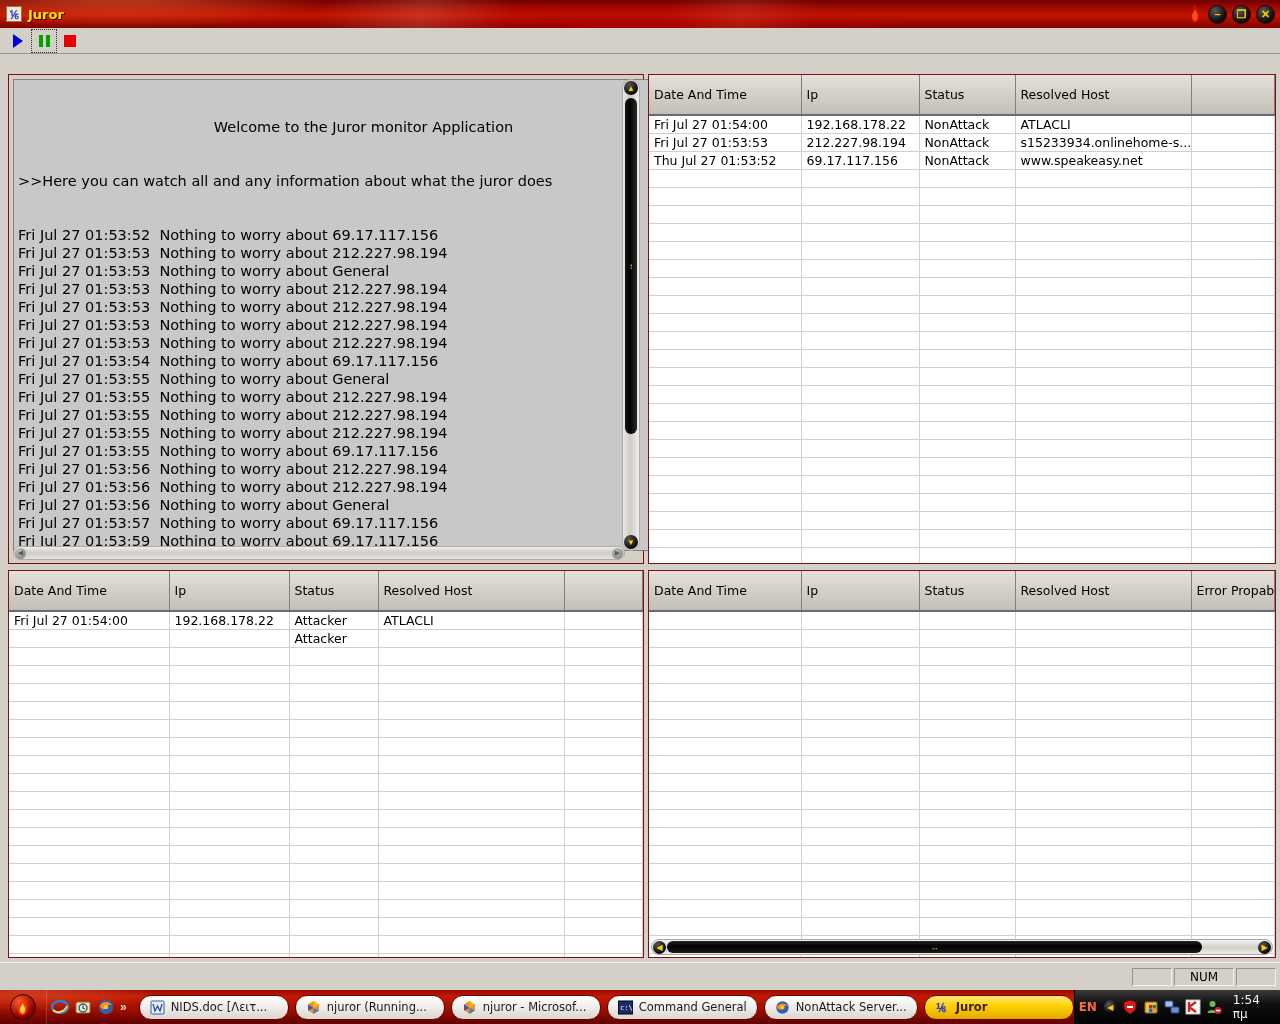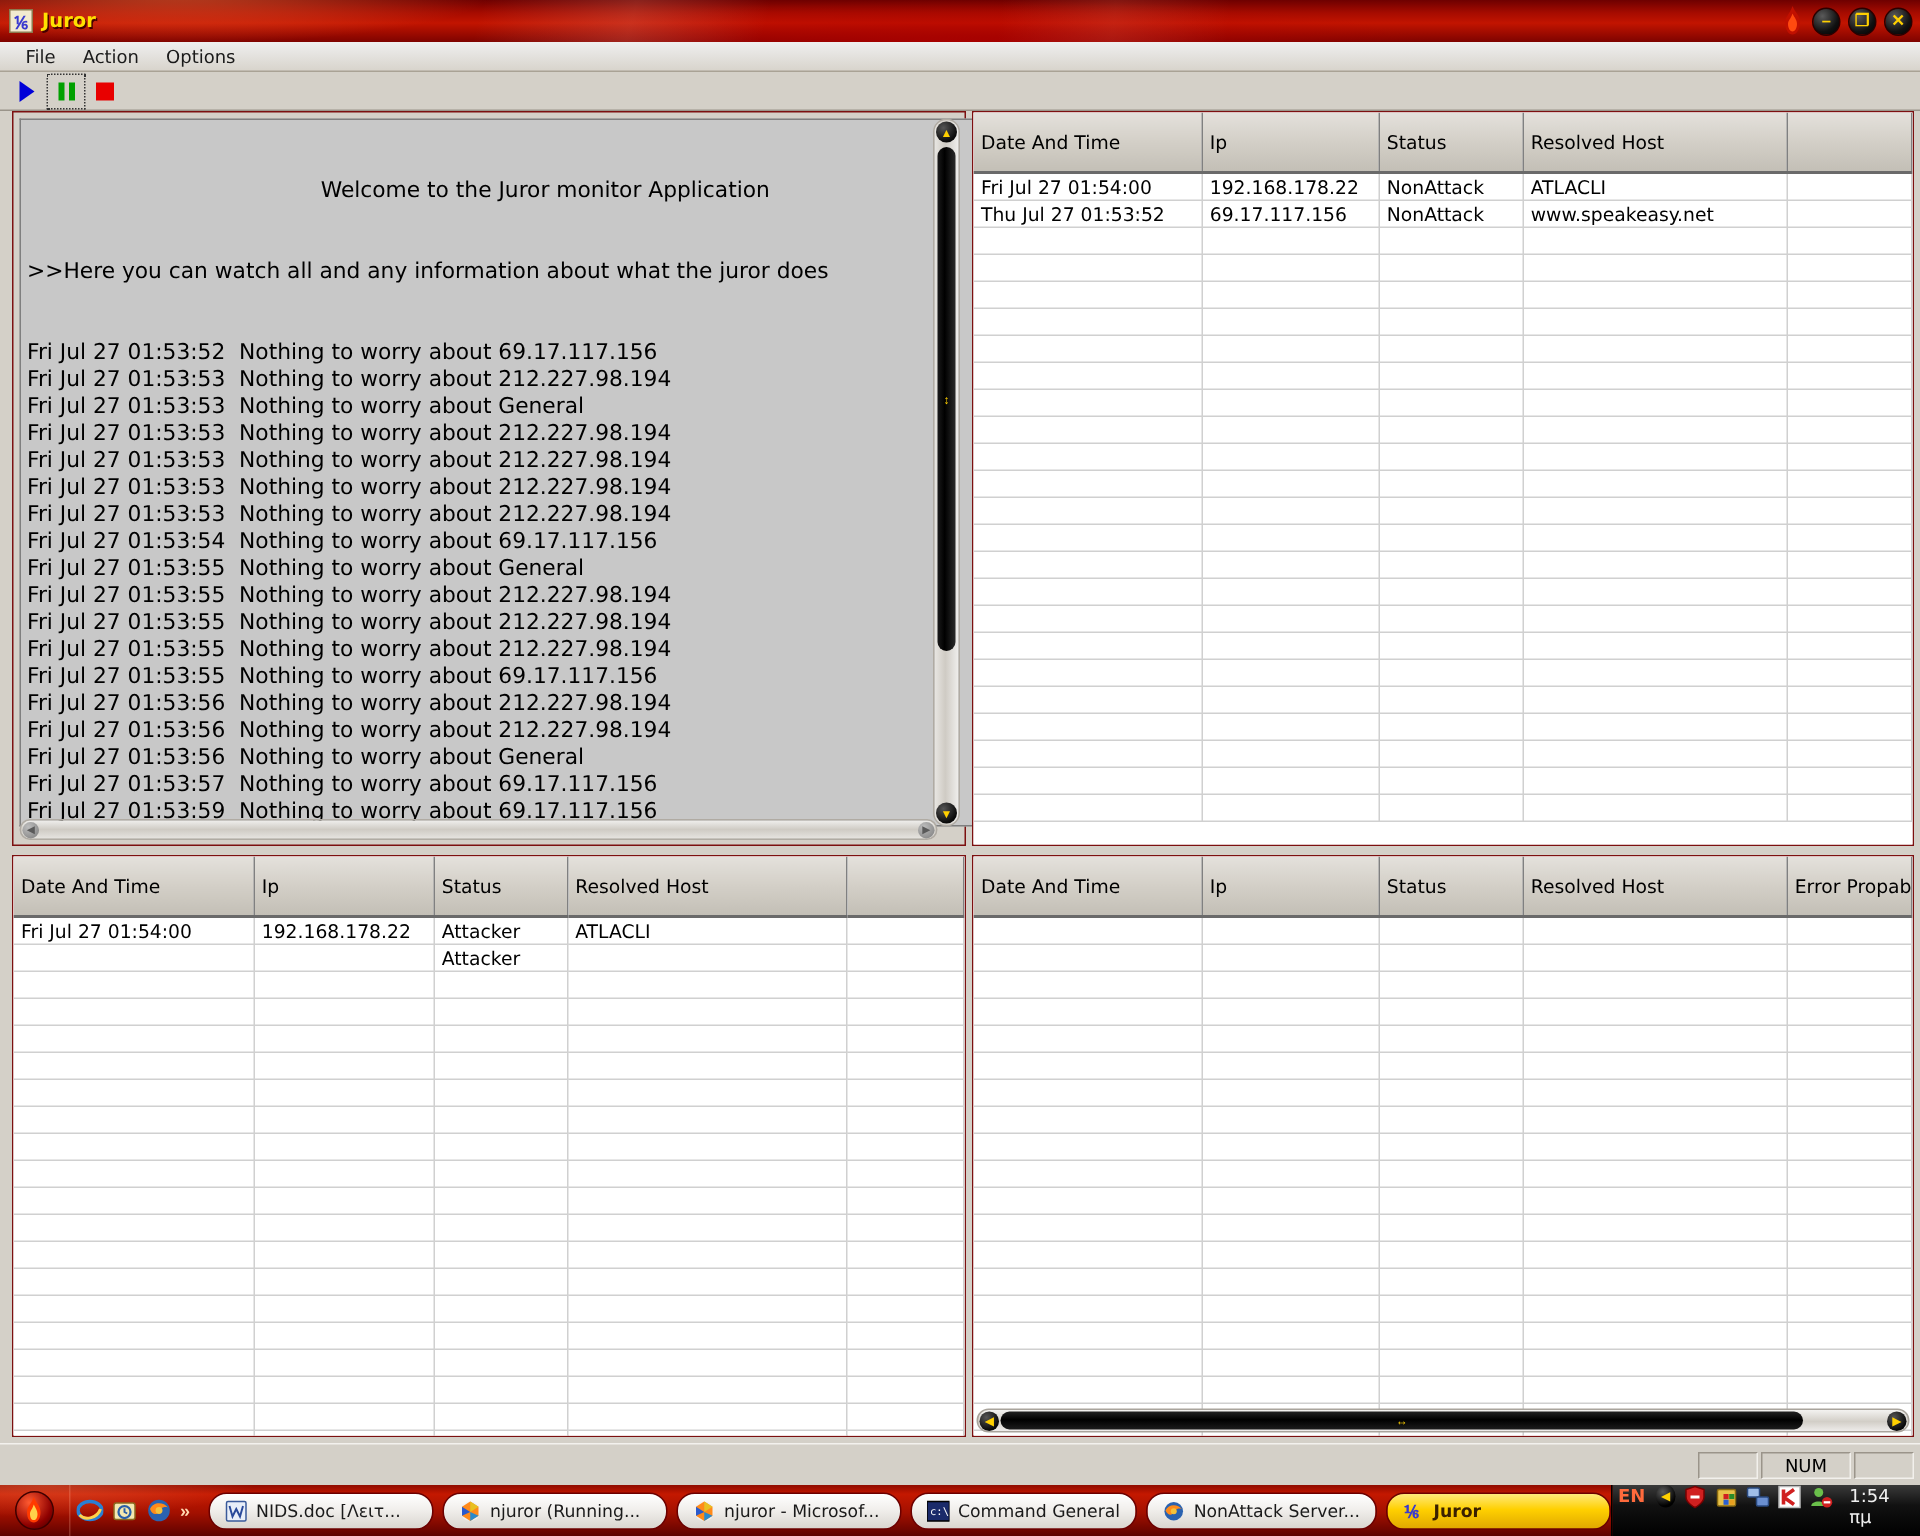--- a/index.html
+++ b/index.html
@@ -290,21 +290,21 @@
     font-size: 11.5px; color: #1a1a1a;
     font-family: "DejaVu Sans", sans-serif;
     overflow: hidden; white-space: nowrap; cursor: pointer;
   }
   .task-btn.active {
     background: linear-gradient(180deg,#ffe97a 0%,#ffd000 45%,#e0a800 100%);
     color: #3a2000; font-weight: bold;
   }
   .task-ico { width: 15px; height: 15px; flex: 0 0 auto; border-radius:2px; }
   #tray {
-    display: flex; align-items: flex-start; gap: 5px;
+    display: flex; align-items: center; gap: 5px;
     height: 34px; padding: 0 8px 0 4px;
     background: linear-gradient(180deg,#3a3a3a 0%,#111 40%,#000 100%);
     border-left: 1px solid #000;
   }
   #lang { color:#ff6a3c; font-size:12px; font-weight:bold; padding-right:2px; font-family:"DejaVu Sans",sans-serif;}
   .tray-chev {
     width:15px;height:15px;border-radius:50%;
     background:radial-gradient(circle at 35% 30%,#5a5a5a,#000 70%);
     color:#ffd000;font-size:8px;display:flex;align-items:center;justify-content:center;cursor:pointer;
   }
@@ -327,25 +327,20 @@
           <path d="M8 0 C10 5 13 6 13 11 C13 16 10.5 19 8 19 C5.5 19 3 16 3 11 C3 7 6 6 8 0 Z" fill="#c01000"></path>
           <path d="M8 5 C9.3 8 11 9 11 12 C11 15 9.5 17 8 17 C6.5 17 5 15 5 12 C5 9.5 7 8.5 8 5 Z" fill="#ff4a10"></path>
         </svg>
       </div>
       <div class="win-btn">–</div>
       <div class="win-btn">❐</div>
       <div class="win-btn">✕</div>
     </div>
   </div>
 
-  <div id="menu-bar">
-    <div class="menu-item">File</div>
-    <div class="menu-item">Action</div>
-    <div class="menu-item">Options</div>
-  </div>
 
   <div id="toolbar">
     <div class="tb-btn">
       <span class="tri-play"></span>
     </div>
     <div class="tb-btn focus">
       <span class="pause-g">
           <i></i>
           <i></i>
         </span>
@@ -396,20 +391,27 @@
                 <th>Resolved Host</th>
                 <th></th>
               </tr>
             </thead>
           <tbody id="tb-tr">
               <tr>
                 <td class="green">Fri Jul 27 01:54:00</td>
                 <td class="green">192.168.178.22</td>
                 <td class="green">NonAttack</td>
                 <td class="green">ATLACLI</td>
+                <td class="green"></td>
+              </tr>
+              <tr>
+                <td class="green">Fri Jul 27 01:53:53</td>
+                <td class="green">212.227.98.194</td>
+                <td class="green">NonAttack</td>
+                <td class="green">s15233934.onlinehome-s...</td>
                 <td class="green"></td>
               </tr>
               <tr>
                 <td class="green">Thu Jul 27 01:53:52</td>
                 <td class="green">69.17.117.156</td>
                 <td class="green">NonAttack</td>
                 <td class="green">www.speakeasy.net</td>
                 <td class="green"></td>
               </tr>
               <tr>

